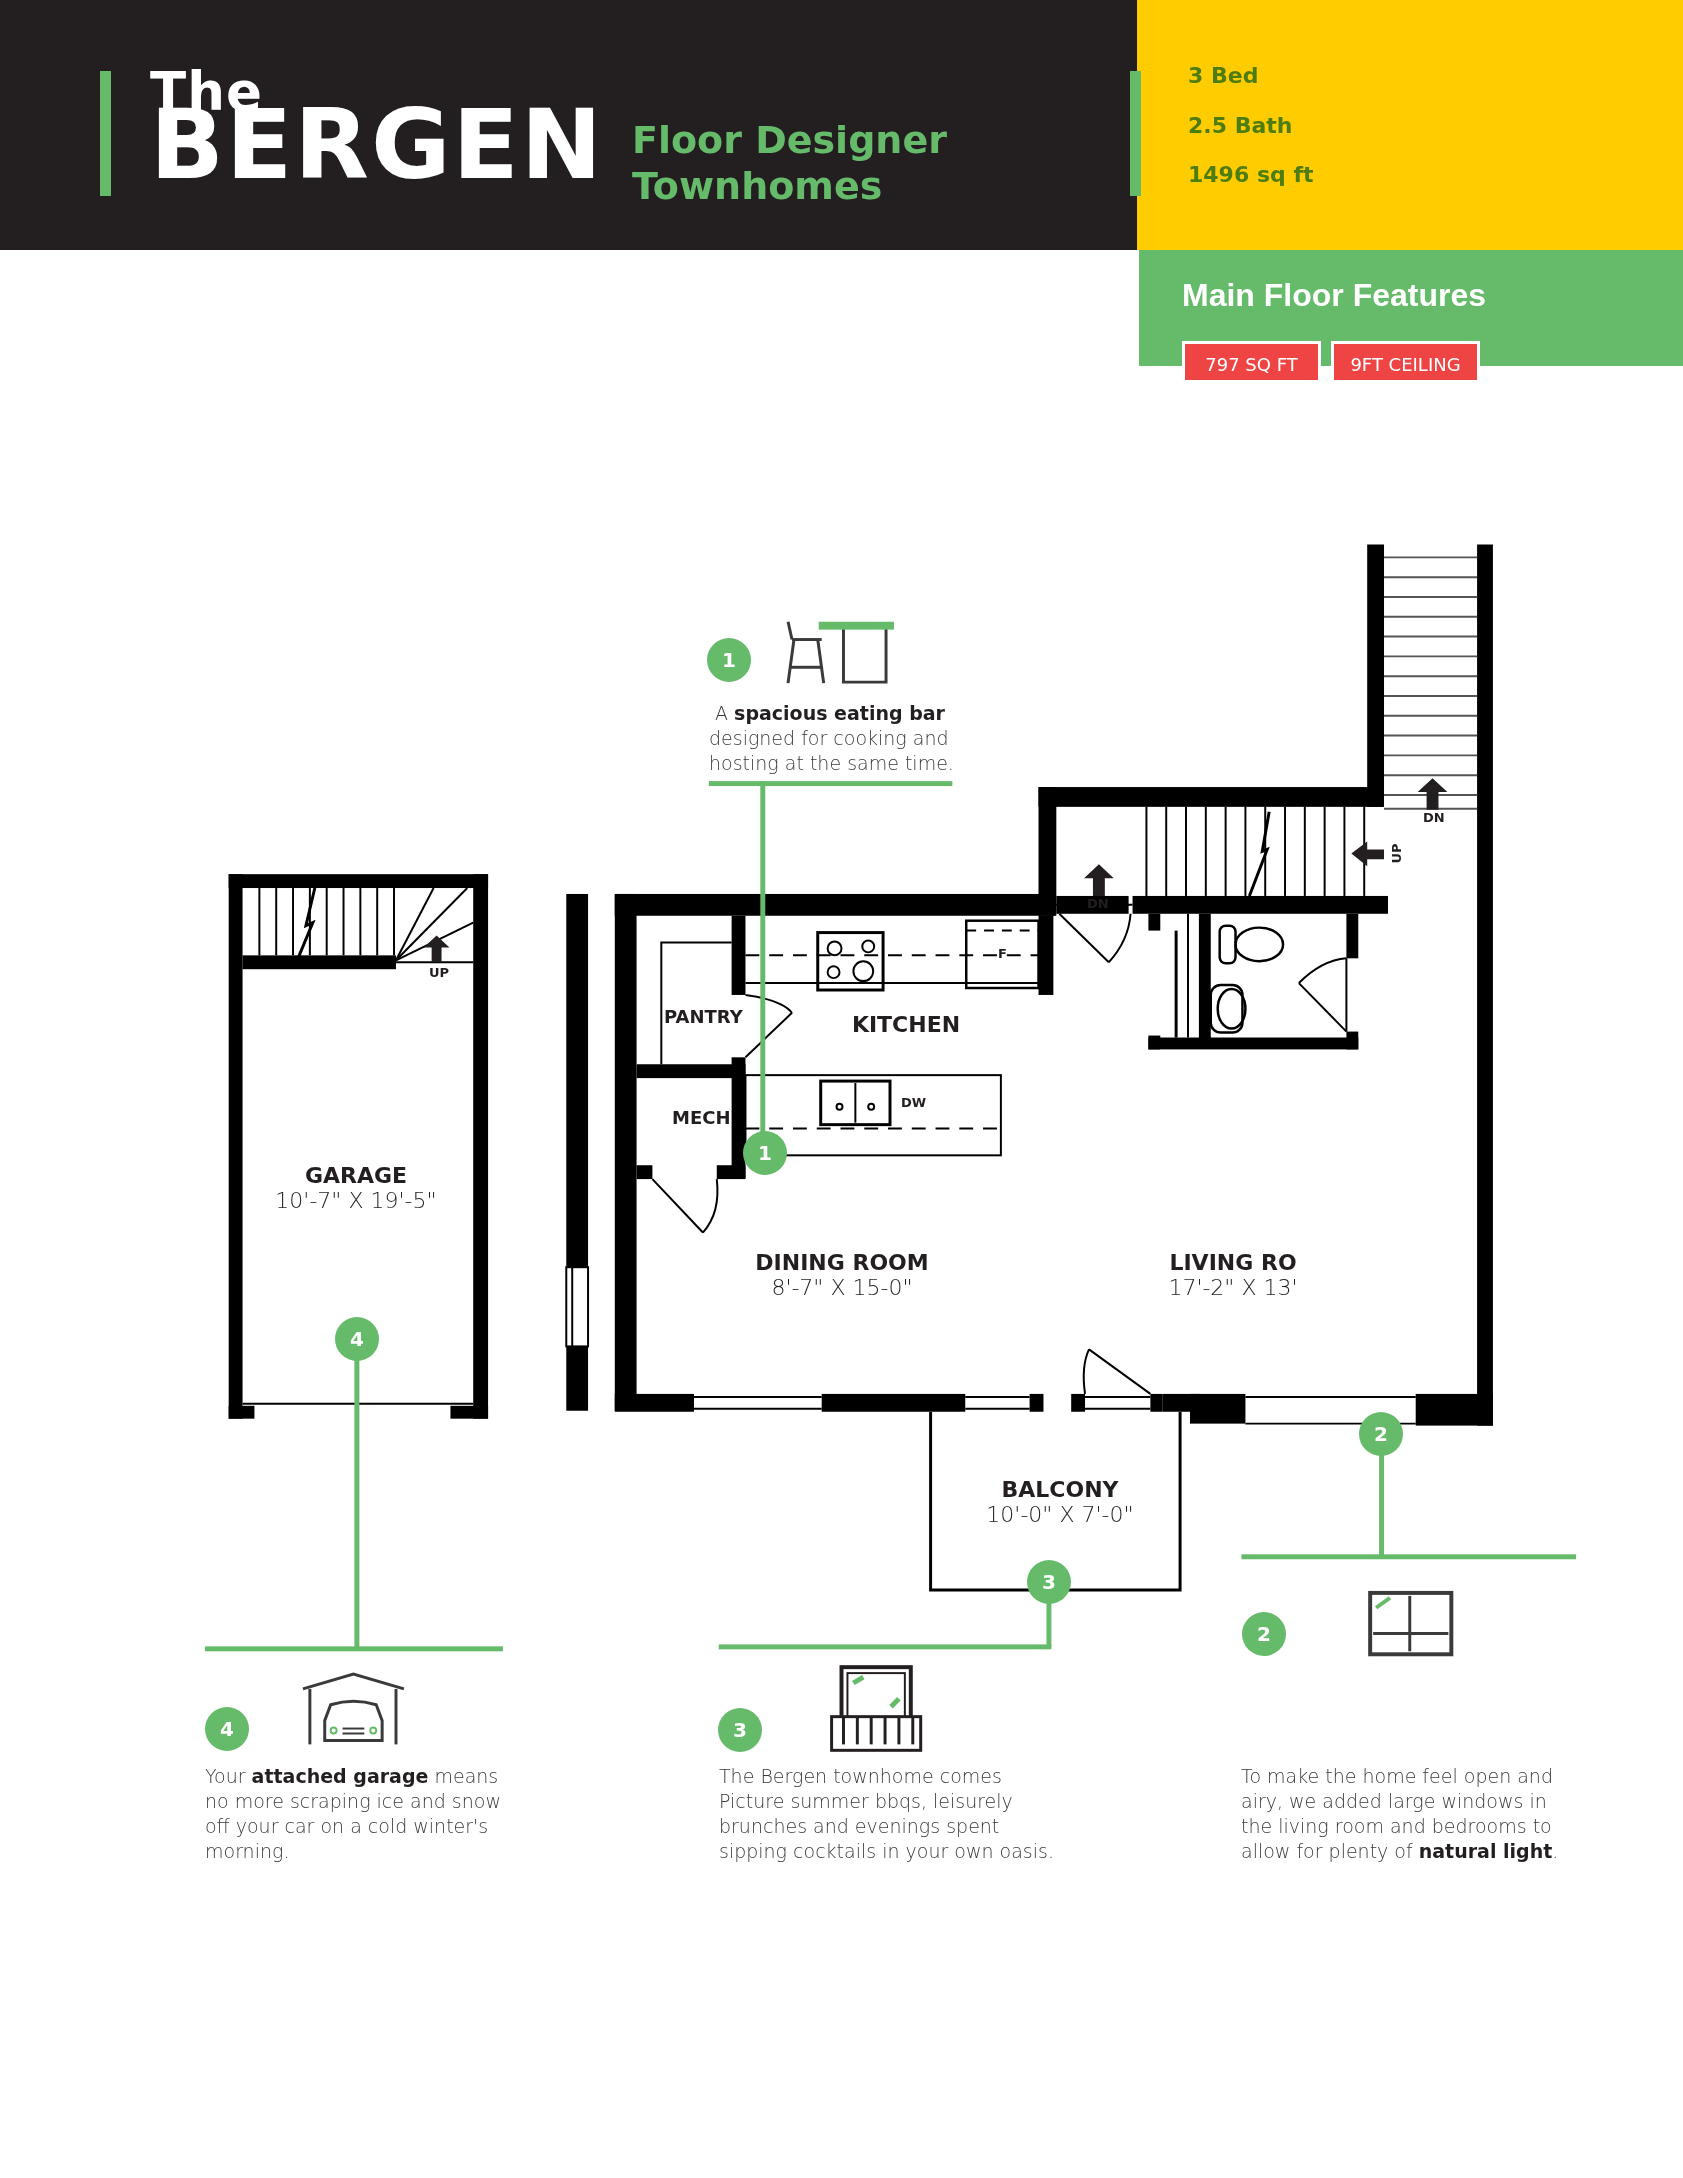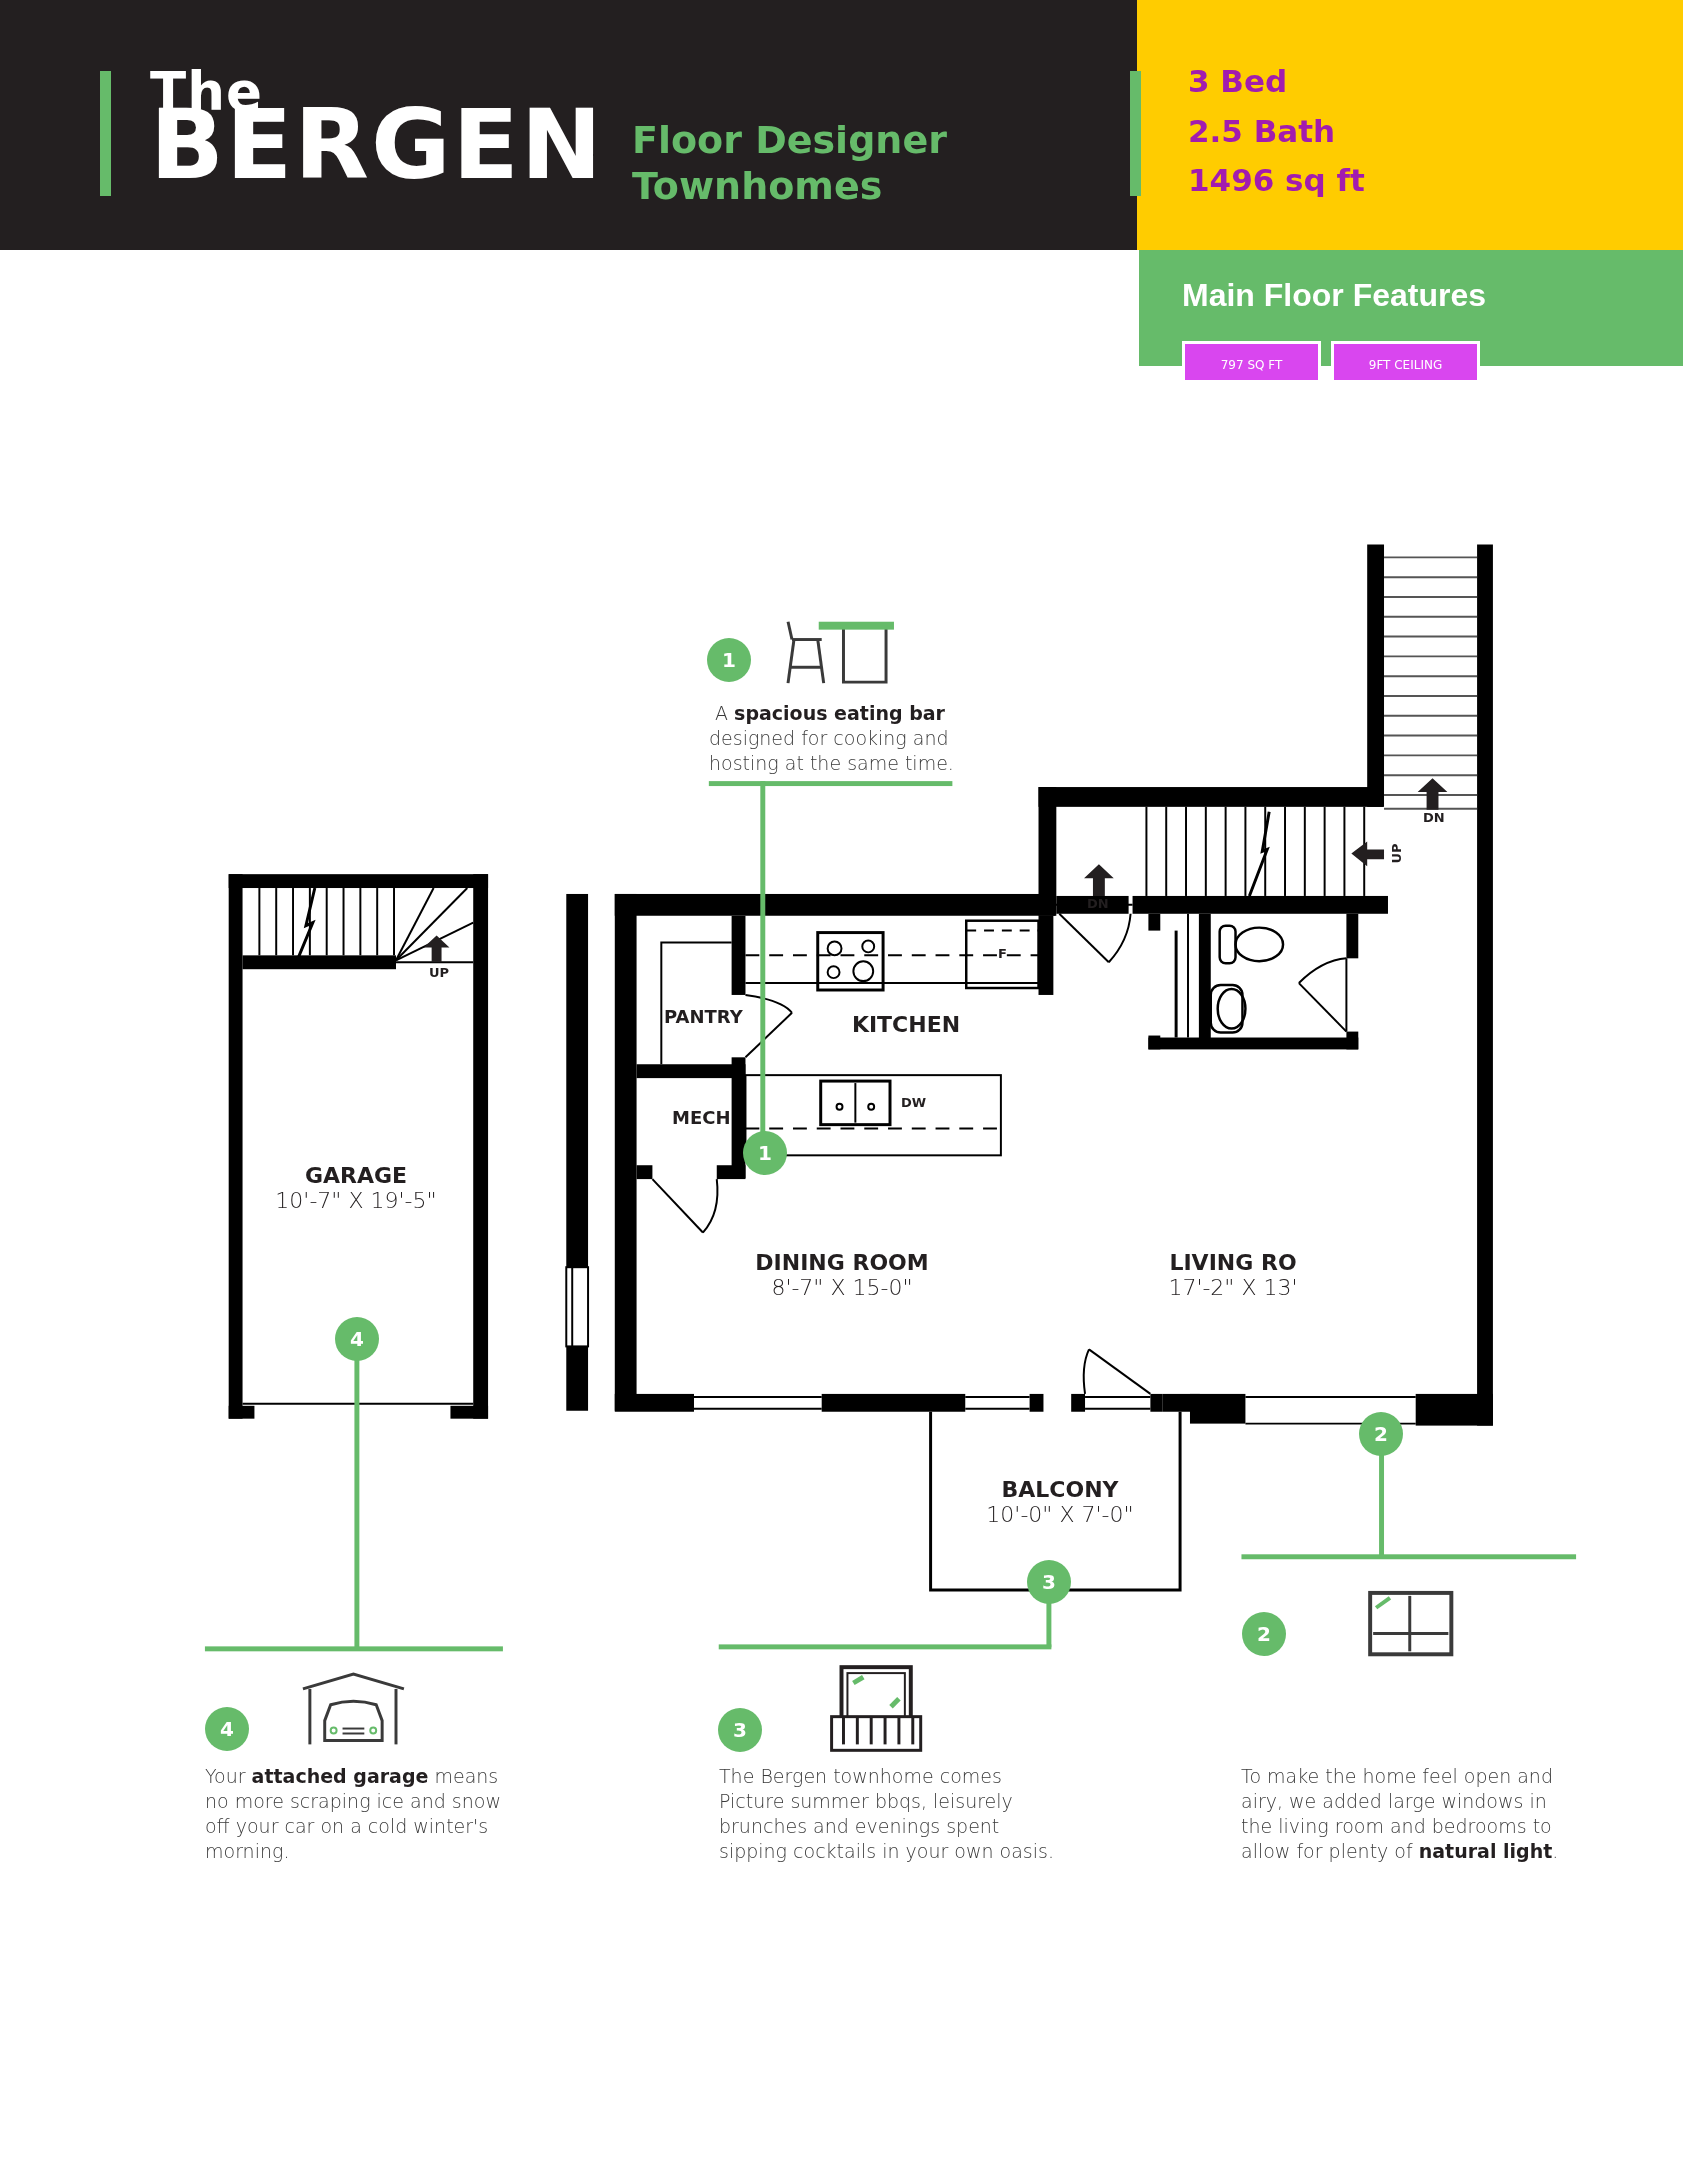--- a/index.html
+++ b/index.html
@@ -9,25 +9,25 @@
   
   .hdr-dark { left:0; top:0; width:1137px; height:250px; background:#231f20; }
   .hdr-bar { width:11px; background:#66bb6a; }
   .hdr-the { left:150px; top:61px; font-size:53px; color:#fff; font-weight:700; letter-spacing:1px;
              font-family:"DejaVu Sans", sans-serif; }
   .hdr-bergen { left:150px; top:96px; font-size:97px; line-height:97px; color:#fff; font-weight:bold;
              font-family:"DejaVu Sans", sans-serif; letter-spacing:2px; }
   .hdr-tag { left:632px; top:117px; font-size:38px; line-height:46px; color:#66bb6a; font-weight:bold;
              font-family:"DejaVu Sans", sans-serif; }
   .hdr-yellow { left:1137px; top:0; width:546px; height:250px; background:#ffcc00; }
-  .hdr-stat { left:1188px; font-size:31px; color:#a21caf; font-weight:bold; font-family:"DejaVu Sans", sans-serif; }
+  .hdr-stat { left:1188px; font-size:22px; color:#4d7c0f; font-weight:bold; font-family:"DejaVu Sans", sans-serif; }
   .features-band { left:1139px; top:250px; width:545px; height:116px; background:#66bb6a; }
   .features-title { left:1182px; top:277px; font-size:32px; color:#fff; font-weight:bold;
              font-family:Liberation Sans, sans-serif; }
-  .badge { top:341px; height:42px; background:#d946ef; color:#fff; font-size:12px; line-height:42px;
+  .badge { top:341px; height:42px; background:#ef4444; color:#fff; font-size:18px; line-height:42px;
            text-align:center; border:3px solid #fff; box-sizing:border-box; font-family:"DejaVu Sans", sans-serif; }
   
   .room { text-align:center; font-family:"DejaVu Sans", sans-serif; }
   .room .nm { font-weight:bold; font-size:22px; }
   .room .dim { font-size:22px; font-weight:300; }
   .small-lbl { font-size:18px; font-weight:bold; font-family:"DejaVu Sans", sans-serif; }
   .tiny-lbl { font-size:13px; font-weight:bold; font-family:"DejaVu Sans", sans-serif; }
   
   .circle { width:44px; height:44px; border-radius:50%; background:#66bb6a; color:#fff; font-weight:bold;
             font-size:20px; line-height:44px; text-align:center; font-family:"DejaVu Sans", sans-serif; }

